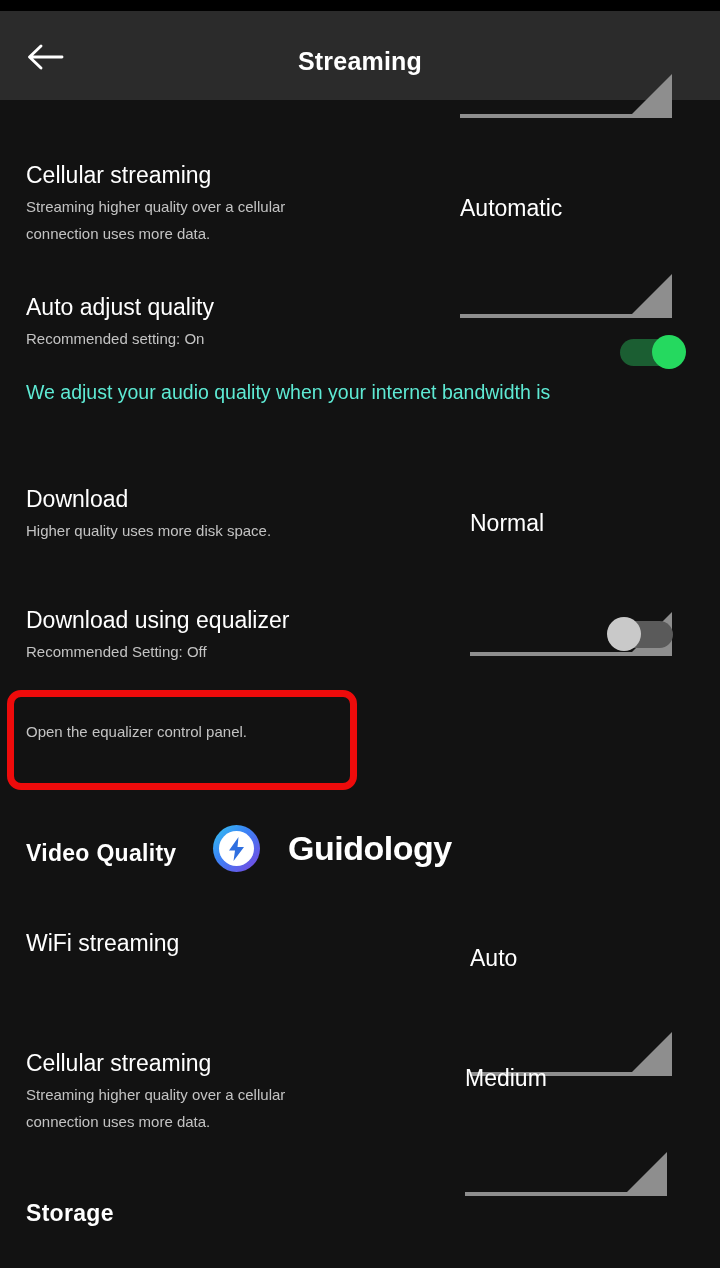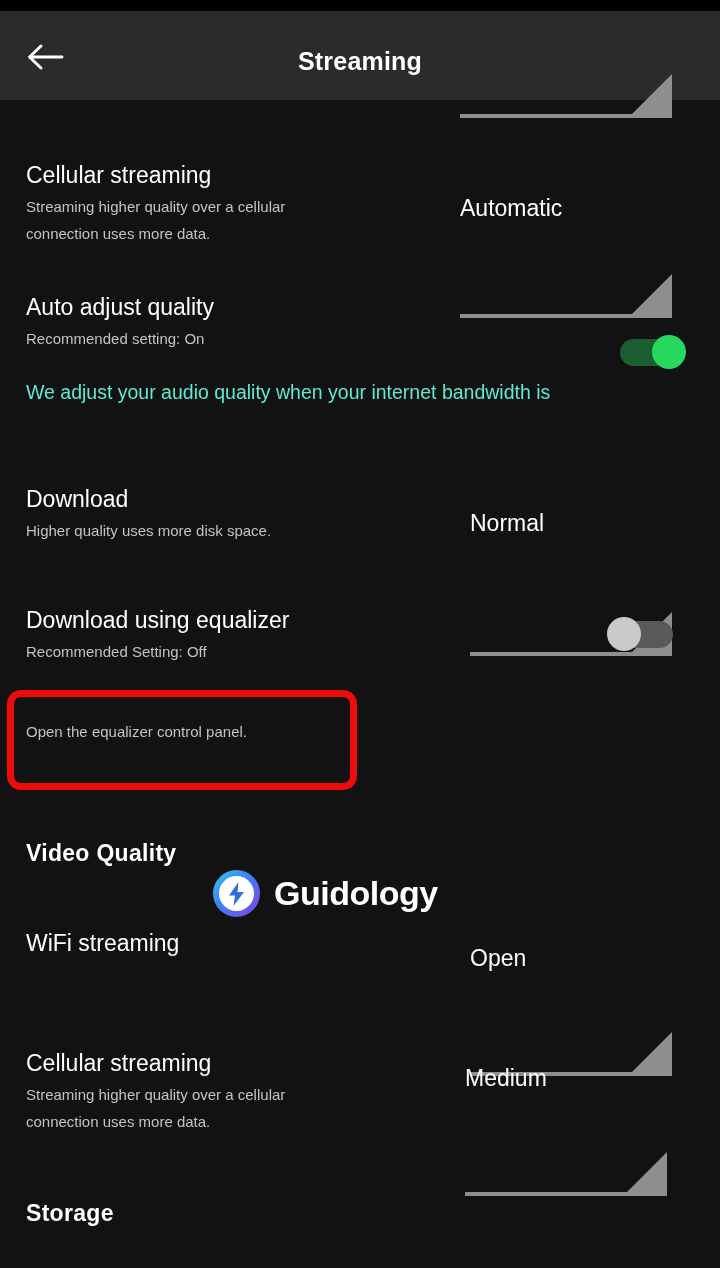--- a/index.html
+++ b/index.html
@@ -163,22 +163,21 @@
     border: 7px solid #ee0b0b;
     border-radius: 14px;
     pointer-events: none;
   }
 
   
   .watermark {
     position: absolute;
     display: flex;
     align-items: center;
-    gap: 14px;
-    margin-top: 45px;
+    gap: 28px;
   }
   .wm-logo {
     width: 47px; height: 47px;
     border-radius: 50%;
     background: linear-gradient(135deg, #35c7ef 0%, #3b82f6 42%, #7c43e0 100%);
     display: flex; align-items: center; justify-content: center;
     position: relative;
   }
   .wm-logo-inner {
     width: 35px; height: 35px;
@@ -292,21 +291,21 @@
         </div>
       </div>
       <div class="wm-text">Guidology</div>
     </div>
 
     <div class="row" style="top:828px;">
       <div class="row-text">
         <div class="row-title">WiFi streaming</div>
       </div>
       <div class="spinner" style="left:470px; top:15px; width:202px; height:133px;">
-        <div class="sp-value">Open</div>
+        <div class="sp-value">Auto</div>
         <div class="sp-line" style="width:202px;"></div>
         <div class="sp-tri"></div>
       </div>
     </div>
 
     <div class="row" style="top:948px;">
       <div class="row-text">
         <div class="row-title">Cellular streaming</div>
         <div class="row-sub">Streaming higher quality over a cellular</div>
         <div class="row-sub" style="margin-top:0;">connection uses more data.</div>

